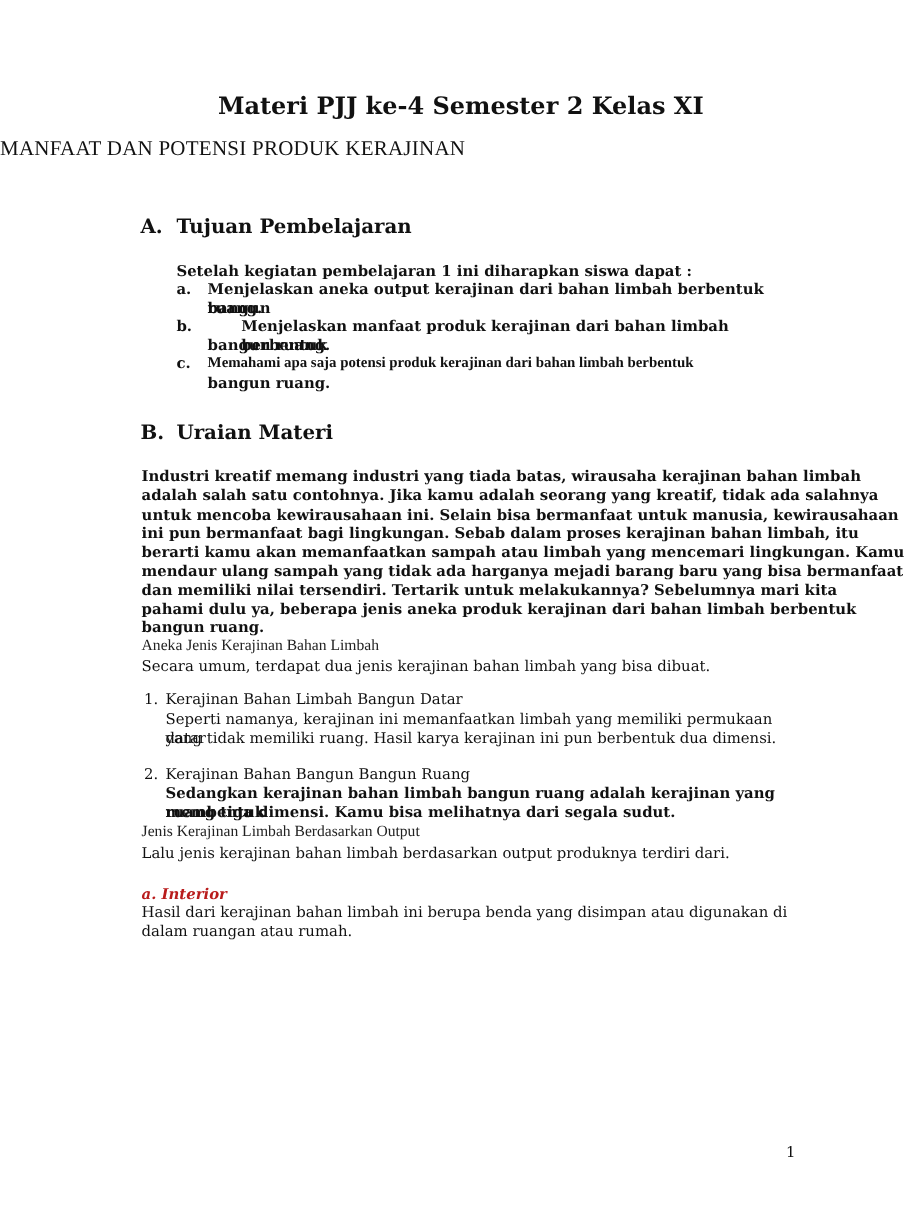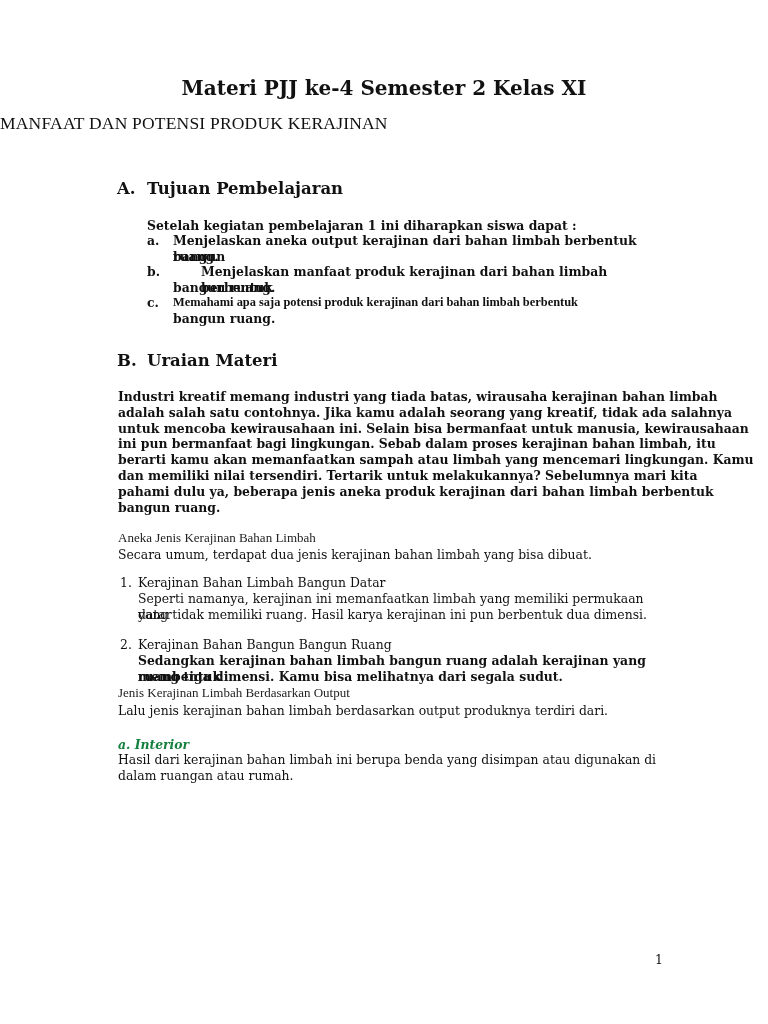--- a/index.html
+++ b/index.html
@@ -10,21 +10,21 @@
   .title { left: 0; width: 768px; text-align: center; top: 76px; font-size: 20px; font-weight: bold; letter-spacing: 0px; }
   .subtitle { left: 0; width: 768px; top: 113px; font-family: "Liberation Serif", serif; font-size: 17.5px; letter-spacing: 0.2px; }
   .h-sec { font-size: 16.5px; font-weight: bold; left: 117px; }
   .h-sec .lbl { display: inline-block; width: 30px; }
   .body-txt { font-size: 12.4px; line-height: 15.8px; }
   .p-just { position: absolute; left: 118px; width: 550px; text-align: justify; font-size: 12.4px; line-height: 15.8px; }
   .p-just .line { display: block; text-align: justify; text-align-last: justify; height: 15.8px; white-space: nowrap; overflow: visible; }
   .p-just .line.last { text-align-last: left; }
   .light { font-family: "Liberation Serif", serif; font-size: 13px; font-weight: normal; color: #222; }
   .bold { font-weight: bold; }
-  .orange { color: #15803d; font-weight: bold; font-style: italic; }
+  .orange { color: #b91c1c; font-weight: bold; font-style: italic; }
   .obj-item { position: absolute; font-size: 12.4px; line-height: 15.8px; }
   .obj-item .mk { position: absolute; left: 0; }
   .obj-item .tx { position: absolute; left: 26px; }
 </style>
 </head>
 <body>
 
 <div class="page">
 
   <div class="abs title">Materi PJJ ke-4 Semester 2 Kelas XI</div>
@@ -55,20 +55,21 @@
   <div class="abs h-sec" style="top:351px;">
     <span class="lbl">B.</span><span>Uraian Materi</span>
   </div>
 
   <div class="p-just bold" style="top:389px;">
     <span class="line">Industri kreatif memang industri yang tiada batas, wirausaha kerajinan bahan limbah</span>
     <span class="line">adalah salah satu contohnya. Jika kamu adalah seorang yang kreatif, tidak ada salahnya</span>
     <span class="line">untuk mencoba kewirausahaan ini. Selain bisa bermanfaat untuk manusia, kewirausahaan</span>
     <span class="line">ini pun bermanfaat bagi lingkungan. Sebab dalam proses kerajinan bahan limbah, itu</span>
     <span class="line">berarti kamu akan memanfaatkan sampah atau limbah yang mencemari lingkungan. Kamu</span>
+    <span class="line">mendaur ulang sampah yang tidak ada harganya mejadi barang baru yang bisa bermanfaat</span>
     <span class="line">dan memiliki nilai tersendiri. Tertarik untuk melakukannya? Sebelumnya mari kita</span>
     <span class="line">pahami dulu ya, beberapa jenis aneka produk kerajinan dari bahan limbah berbentuk</span>
     <span class="line last">bangun ruang.</span>
   </div>
 
   <div class="abs light" style="left:118px; top:530px;">Aneka Jenis Kerajinan Bahan Limbah</div>
   <div class="abs body-txt" style="left:118px; top:547px;">Secara umum, terdapat dua jenis kerajinan bahan limbah yang bisa dibuat.</div>
 
   <div class="obj-item" style="left:120px; top:575px; width:540px; height:48px;">
     <span class="mk">1.</span>

